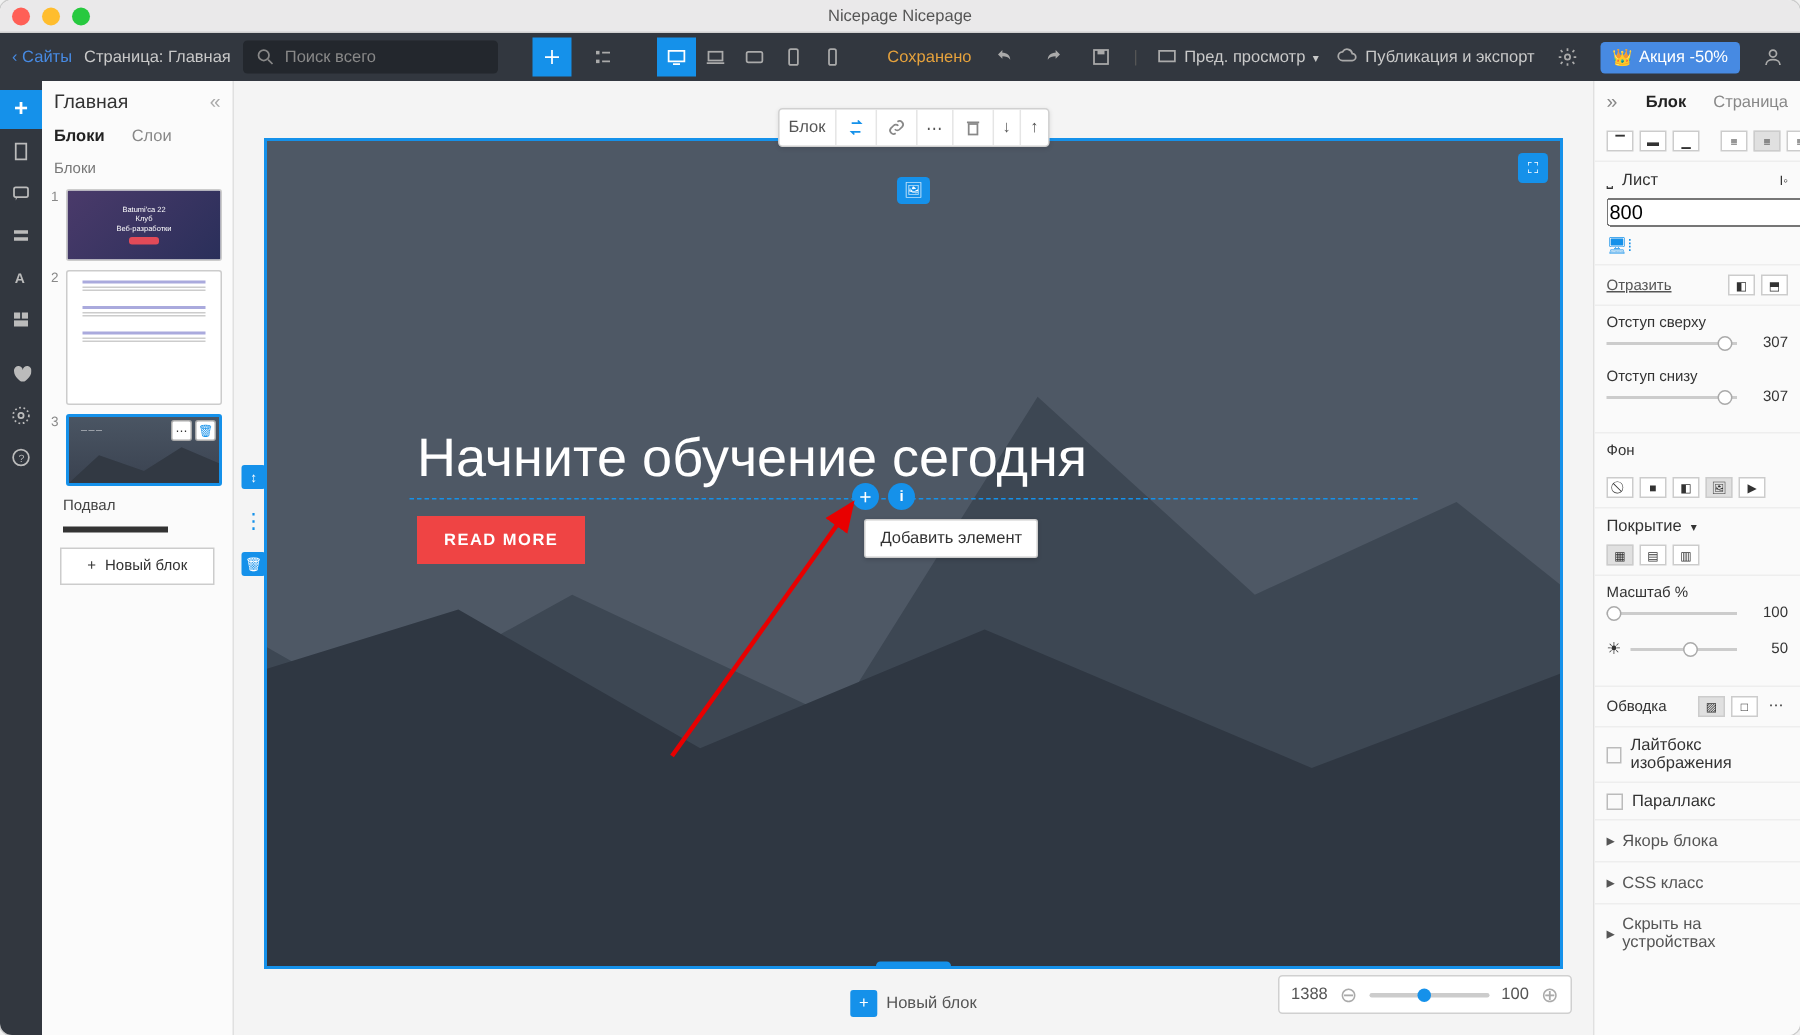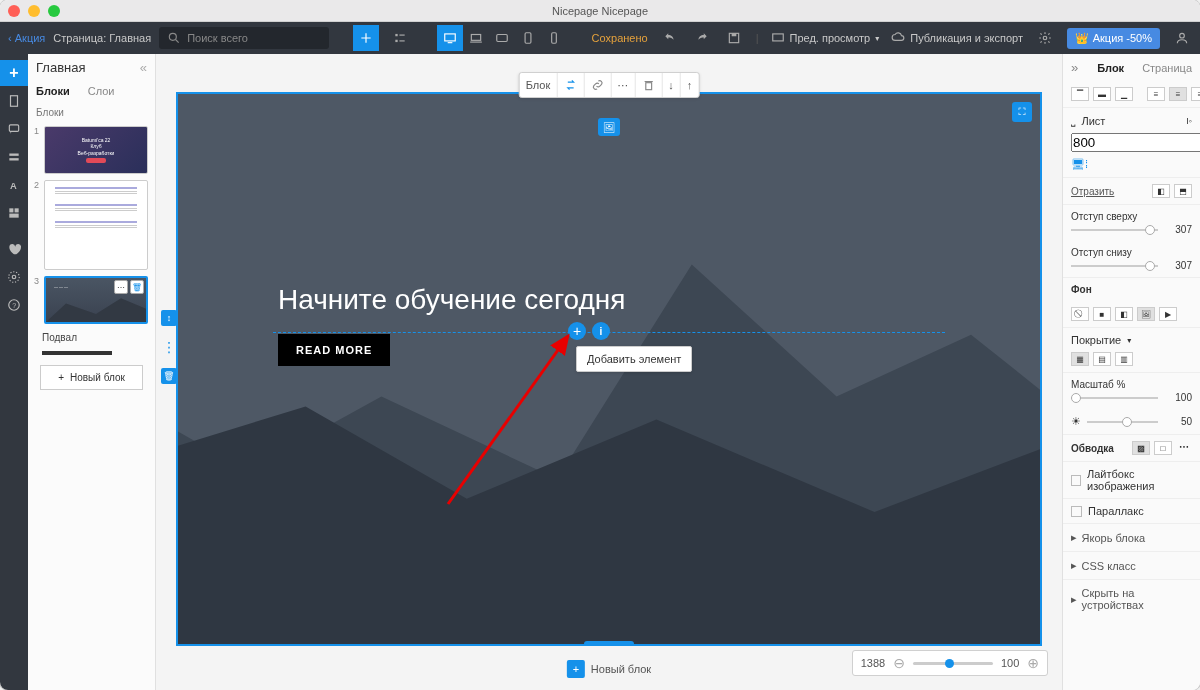--- a/index.html
+++ b/index.html
@@ -62,23 +62,23 @@
 
 .section { position: absolute; top: 40px; left: 22px; right: 22px; height: 550px; background: #4e5865; overflow: hidden; outline: 2px solid #1591ea; }
 .section .handle-top { position: absolute; top: -3px; left: 50%; transform: translateX(-50%); width: 50px; height: 6px; background: #1591ea; border-radius: 3px; z-index: 10; }
 .section .handle-bot { position: absolute; bottom: -3px; left: 50%; transform: translateX(-50%); width: 50px; height: 6px; background: #1591ea; border-radius: 3px; z-index: 10; }
 .section .expand { position: absolute; top: 8px; right: 8px; width: 20px; height: 20px; background: #1591ea; border-radius: 3px; display: flex; align-items: center; justify-content: center; color: #fff; z-index: 10; font-size: 10px; }
 .section .imgph { position: absolute; top: 24px; left: 50%; transform: translateX(-50%); width: 22px; height: 18px; background: #1591ea; border-radius: 3px; display: flex; align-items: center; justify-content: center; color: #fff; font-size: 10px; }
 .mountains { position: absolute; inset: 0; }
 .mtn1 { position: absolute; bottom: 0; left: -10%; right: -10%; height: 75%; background: #3d4753; clip-path: polygon(0 100%, 0 55%, 8% 48%, 15% 58%, 28% 40%, 45% 60%, 58% 8%, 72% 40%, 85% 25%, 100% 55%, 100% 100%); }
 .mtn2 { position: absolute; bottom: 0; left: -5%; right: -5%; height: 48%; background: #2f3742; clip-path: polygon(0 100%, 0 30%, 18% 10%, 35% 45%, 55% 15%, 78% 50%, 100% 20%, 100% 100%); }
 .content { position: absolute; top: 190px; left: 100px; color: #fff; z-index: 5; }
-.content h1 { font-size: 28px; font-weight: 400; margin-bottom: 18px; }
+.content h1 { font-size: 36px; font-weight: 400; margin-bottom: 18px; }
 .content p { font-size: 14px; opacity: .9; margin-bottom: 24px; }
-.readmore { background: #000000; color: #fff; padding: 10px 18px; font-size: 11px; font-weight: 600; letter-spacing: 1px; display: inline-block; cursor: pointer; }
+.readmore { background: #ef4444; color: #fff; padding: 10px 18px; font-size: 11px; font-weight: 600; letter-spacing: 1px; display: inline-block; cursor: pointer; }
 .guide { position: absolute; left: 95px; right: 95px; top: 238px; height: 1px; border-top: 1px dashed #1591ea; z-index: 6; }
 .add-circle { position: absolute; top: 228px; left: 390px; width: 18px; height: 18px; background: #1591ea; border-radius: 50%; color: #fff; display: flex; align-items: center; justify-content: center; font-size: 14px; z-index: 12; cursor: pointer; }
 .info-circle { position: absolute; top: 228px; left: 414px; width: 18px; height: 18px; background: #1591ea; border-radius: 50%; color: #fff; display: flex; align-items: center; justify-content: center; font-size: 10px; z-index: 12; font-weight: bold; }
 .tooltip { position: absolute; top: 252px; left: 398px; background: #fff; border: 1px solid #ccc; padding: 6px 10px; font-size: 11px; color: #333; border-radius: 2px; box-shadow: 0 1px 3px rgba(0,0,0,.15); z-index: 15; }
 .arrow { position: absolute; z-index: 30; }
 .canvas-guides { position: absolute; top: 40px; left: 10px; width: 6px; display: flex; flex-direction: column; gap: 6px; align-items: center; z-index: 8; }
 .canvas-guides .g { width: 16px; height: 16px; background: #1591ea; border-radius: 2px; display: flex; align-items: center; justify-content: center; color: #fff; font-size: 9px; cursor: pointer; }
 .canvas-guides .gdots { color: #1591ea; font-size: 14px; height: 30px; display: flex; align-items: center; }
 
 .bottom-new { position: absolute; top: 606px; left: 50%; transform: translateX(-50%); display: flex; align-items: center; gap: 6px; font-size: 11px; color: #555; z-index: 5; }
@@ -94,21 +94,21 @@
 .rp-head .coll { margin-right: auto; color: #888; font-size: 13px; }
 .rp-row { padding: 6px 8px; border-top: 1px solid #eee; display: flex; align-items: center; gap: 6px; flex-wrap: wrap; }
 .rp-row.nb { border-top: none; }
 .rp-icons { display: flex; gap: 4px; }
 .rp-icons .ic { width: 18px; height: 14px; border: 1px solid #ccc; display: flex; align-items: center; justify-content: center; cursor: pointer; font-size: 8px; background: #fff; }
 .rp-icons .ic.sel { background: #e0e0e0; }
 .rp-label { font-size: 10px; color: #555; flex: 1; text-decoration: underline; }
 .rp-slider { height: 2px; background: #ccc; flex: 1; position: relative; }
 .rp-slider .k { position: absolute; top: -4px; width: 10px; height: 10px; background: #fff; border: 1px solid #aaa; border-radius: 50%; }
 .rp-val { width: 28px; text-align: right; font-size: 10px; }
-.rp-section-h { padding: 6px 8px; border-top: 1px solid #eee; font-size: 10px; color: #333; font-weight: 700; display: flex; align-items: center; justify-content: space-between; }
+.rp-section-h { padding: 6px 8px; border-top: 1px solid #eee; font-size: 10px; color: #333; font-weight: 400; display: flex; align-items: center; justify-content: space-between; margin-top: 12px; }
 .rp-note { padding: 2px 8px 6px; font-size: 9px; color: #999; line-height: 1.3; }
 .rp-check { display: flex; align-items: center; gap: 6px; padding: 6px 8px; border-top: 1px solid #eee; }
 .rp-check .cb { width: 11px; height: 11px; border: 1px solid #bbb; }
 .rp-exp { padding: 7px 8px; border-top: 1px solid #eee; display: flex; align-items: center; gap: 5px; color: #555; cursor: pointer; }
 .swatch { width: 26px; height: 14px; background: #000; }
 svg.i { width: 14px; height: 14px; }
 </style>
 </head>
 <body>
 
@@ -116,21 +116,21 @@
   <div class="titlebar">
     <div class="traffic">
       <div class="tl r"></div>
       <div class="tl y"></div>
       <div class="tl g"></div>
     </div>
     <div class="title">Nicepage Nicepage</div>
   </div>
 
   <div class="toolbar">
-    <span class="crumb">‹ <span>Акция</span></span>
+    <span class="crumb">‹ <span>Сайты</span></span>
     <span><span>Страница:</span> <span>Главная</span></span>
     <div class="search">
       <svg class="i" viewBox="0 0 24 24">
           <circle cx="10" cy="10" r="6" fill="none" stroke="#888" stroke-width="2"></circle>
           <line x1="15" y1="15" x2="20" y2="20" stroke="#888" stroke-width="2"></line>
         </svg>
       <span>Поиск всего</span>
     </div>
     <div class="spacer"></div>
     <div class="add-btn">

